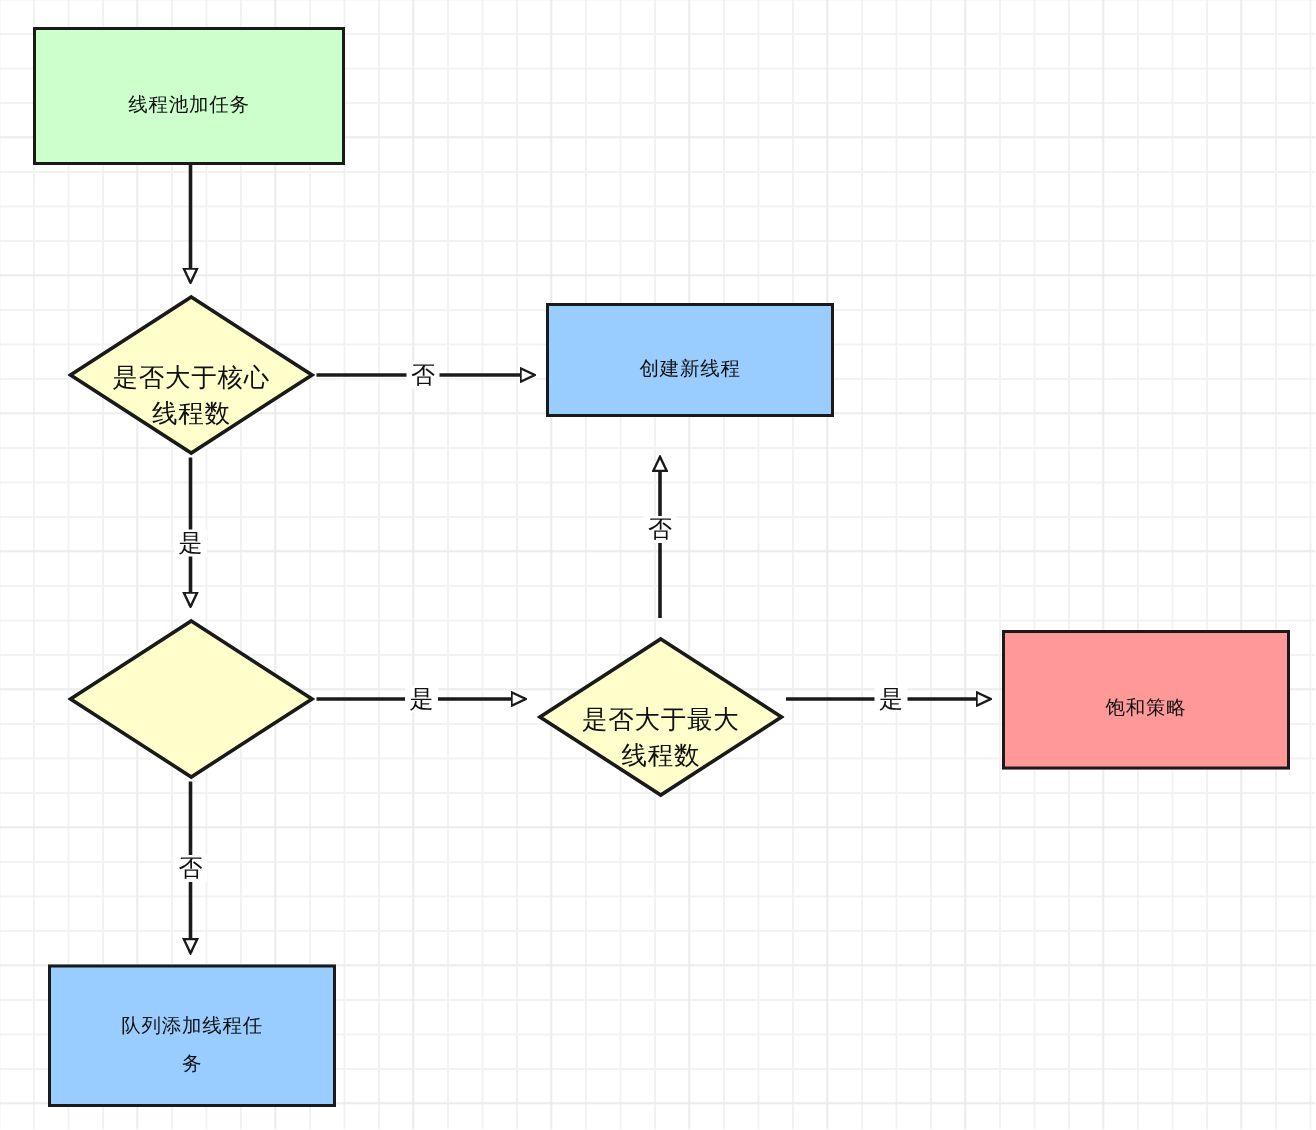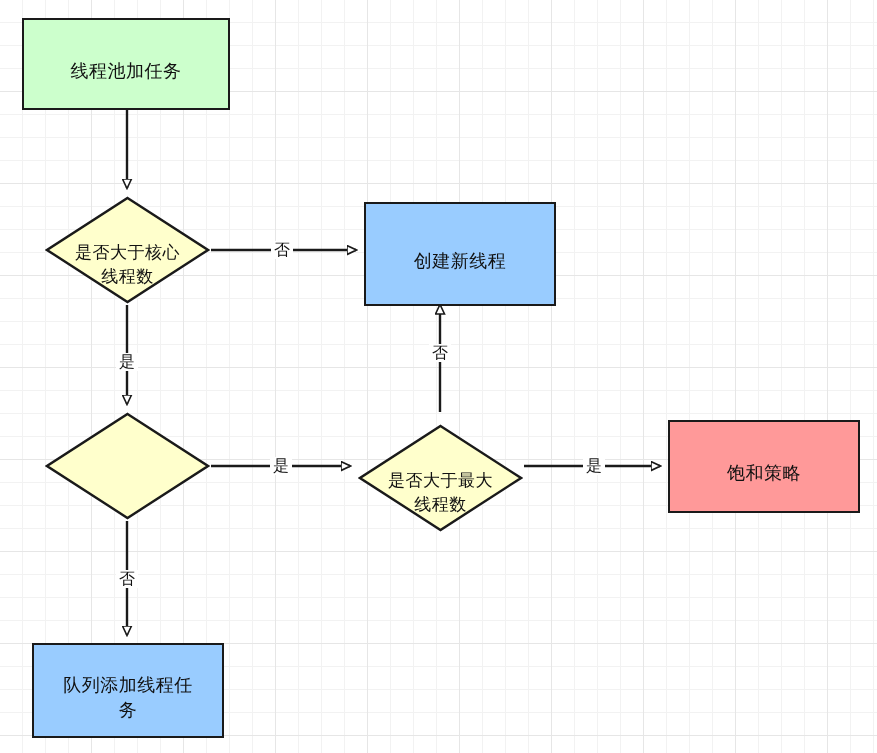--- a/index.html
+++ b/index.html
@@ -43,21 +43,21 @@
     box-sizing: border-box;
     display: flex;
     align-items: center;
     justify-content: center;
     text-align: center;
   }
   .node-box {
     border: 2px solid #1a1a1a;
   }
   .node-label {
-    font-size: 18px;
+    font-size: 13px;
     line-height: 25px;
     color: #111111;
     letter-spacing: 0.5px;
     white-space: pre-line;
     padding: 0 6px;
     margin-top: 12px;
   }
   .node-diamond {
     background: transparent;
     border: none;
@@ -118,21 +118,21 @@
   </div>
 
   <div class="node node-diamond" style="left:45px; top:196px; width:165px; height:108px;">
     <svg class="diamond-shape" viewBox="0 0 165 108" preserveAspectRatio="none">
       <polygon points="82.5,2 163,54 82.5,106 2,54" fill="#ffffcc" stroke="#1a1a1a" stroke-width="2.4" vector-effect="non-scaling-stroke"></polygon>
     </svg>
     <span class="diamond-text">是否大于核心
 线程数</span>
   </div>
 
-  <div class="node node-box" style="left:364px; top:202px; width:192px; height:104px; background:#99ccff;">
+  <div class="node node-box" style="left:364px; top:202px; width:192px; height:76px; background:#99ccff;">
     <span class="node-label">创建新线程</span>
   </div>
 
   <div class="node node-diamond" style="left:45px; top:412px; width:165px; height:108px;">
     <svg class="diamond-shape" viewBox="0 0 165 108" preserveAspectRatio="none">
       <polygon points="82.5,2 163,54 82.5,106 2,54" fill="#ffffcc" stroke="#1a1a1a" stroke-width="2.4" vector-effect="non-scaling-stroke"></polygon>
     </svg>
   </div>
 
   <div class="node node-diamond" style="left:358px; top:424px; width:165px; height:108px;">

